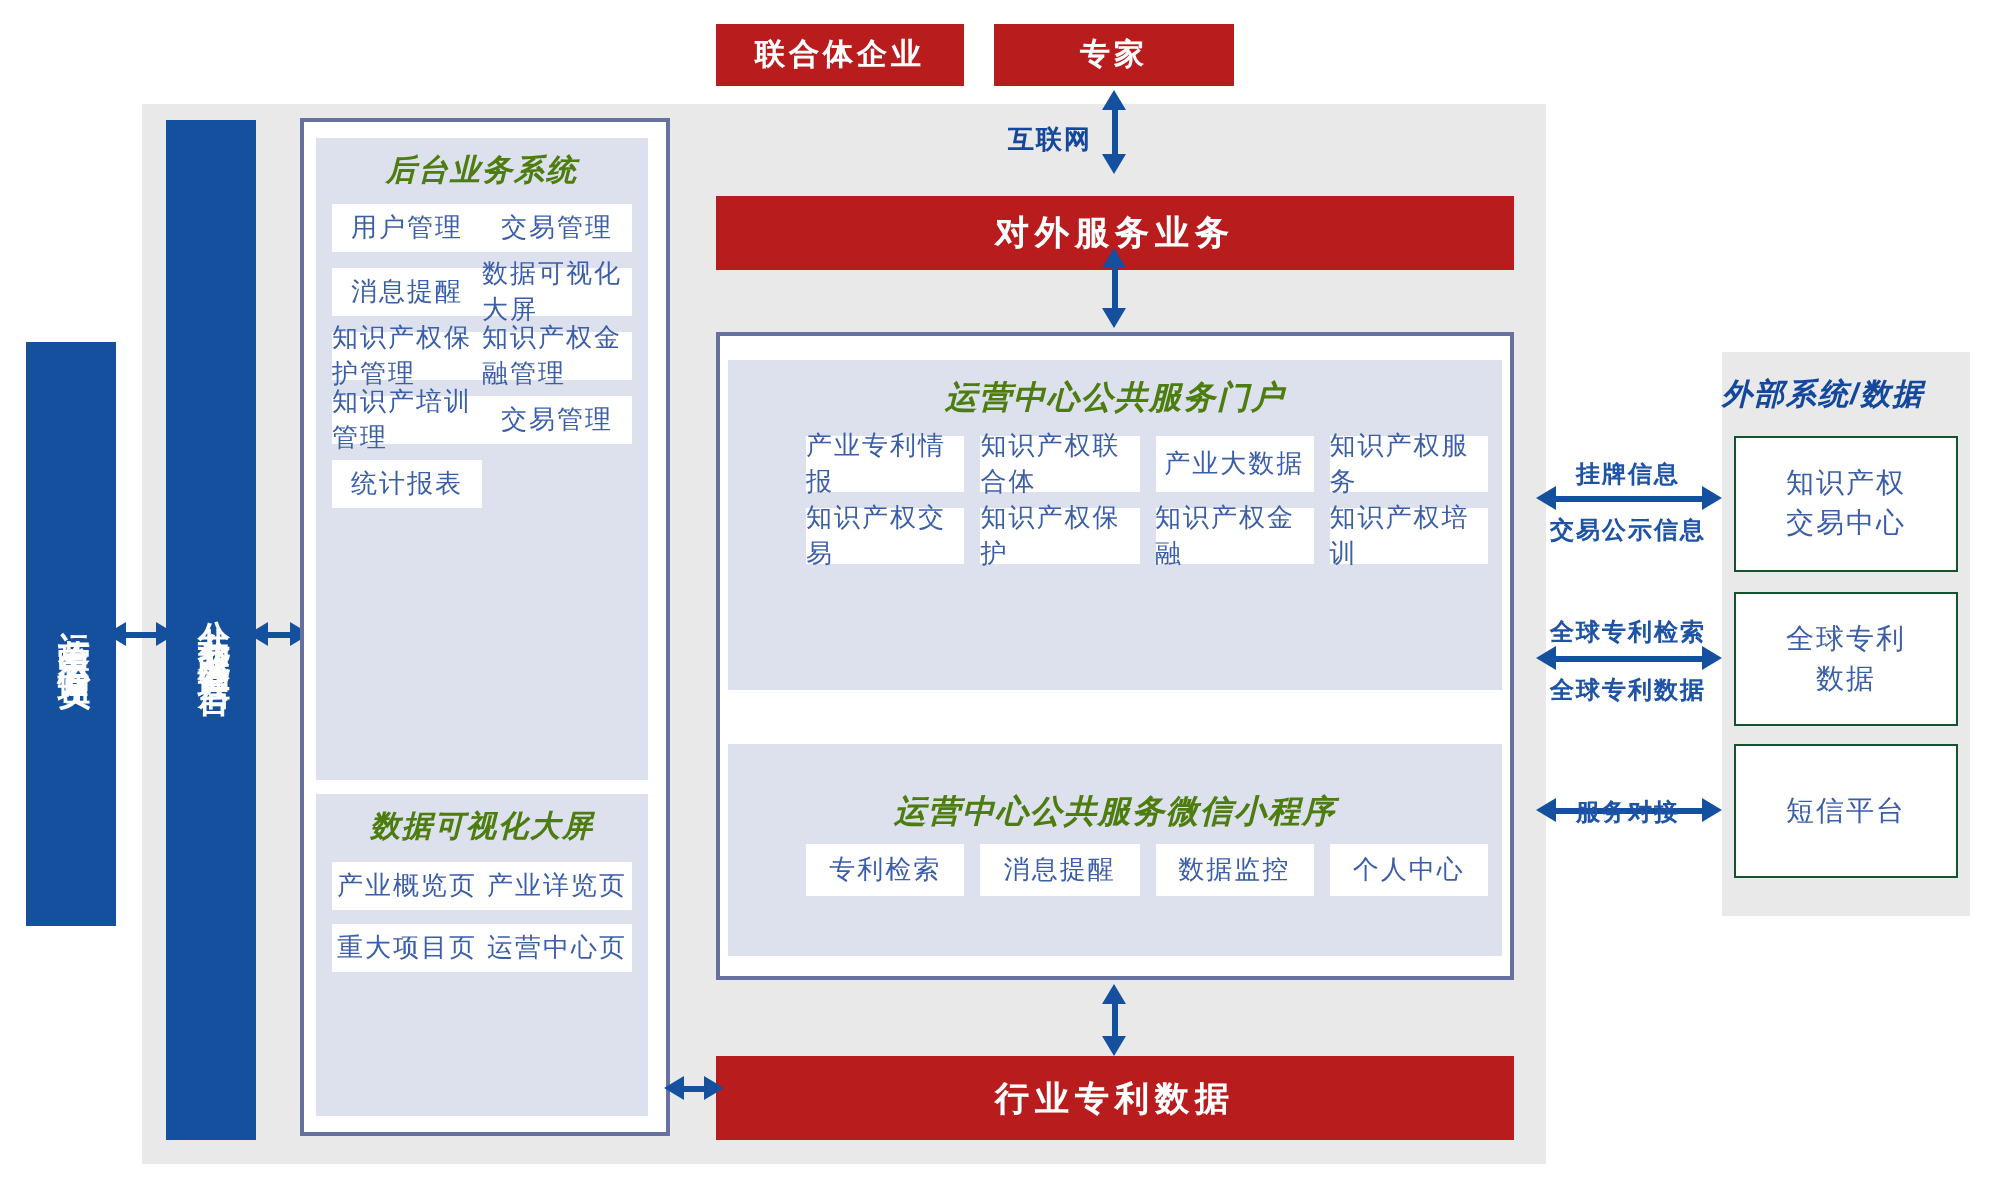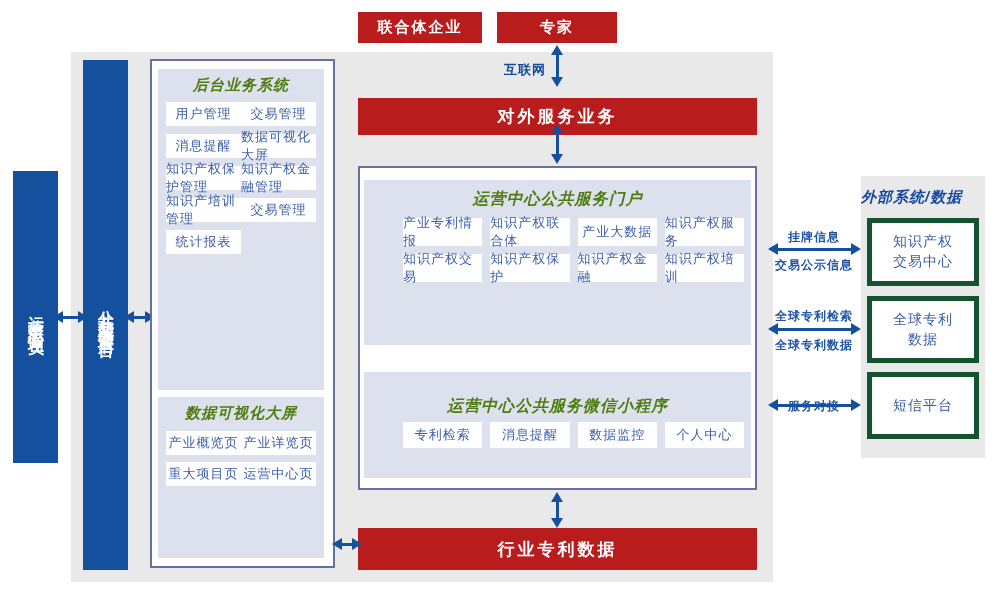--- a/index.html
+++ b/index.html
@@ -24,21 +24,21 @@
   .section-title { color:#4d7c0f; font-weight:bold; font-style:italic; text-align:center;
                    font-size:15px; letter-spacing:1px; }
   .white-item { background:#ffffff; color:#3b5ea9; font-size:13px; letter-spacing:1px;
                 display:flex; align-items:center; justify-content:center; }
 
   .grid2 { display:grid; grid-template-columns:1fr 1fr 1fr 1fr;padding-left:32px; }
   .grid1 { display:grid; grid-template-columns:1fr 1fr; }
 
   .ext-title { position:absolute; color:#14489c; font-weight:bold; font-style:italic;
                font-size:15px; text-align:left; letter-spacing:1px; }
-  .ext-box { position:absolute; background:#ffffff; border:5px solid #14532d; color:#3b5ea9;
+  .ext-box { position:absolute; background:#ffffff; border:1px solid #14532d; color:#3b5ea9;
              font-size:14px; letter-spacing:1px; display:flex; flex-direction:column;
              align-items:center; justify-content:center; line-height:1.4; }
   .ext-line:empty { display:none; }
 
   .conn-label { position:absolute; color:#1e53a5; font-weight:bold; font-size:12px;
                 text-align:center; letter-spacing:1px; }
   .internet { position:absolute; color:#14489c; font-weight:bold; font-size:13px; letter-spacing:1px; }
 
   
   .h-arrow { position:absolute; height:3px; background:#14509e; }

